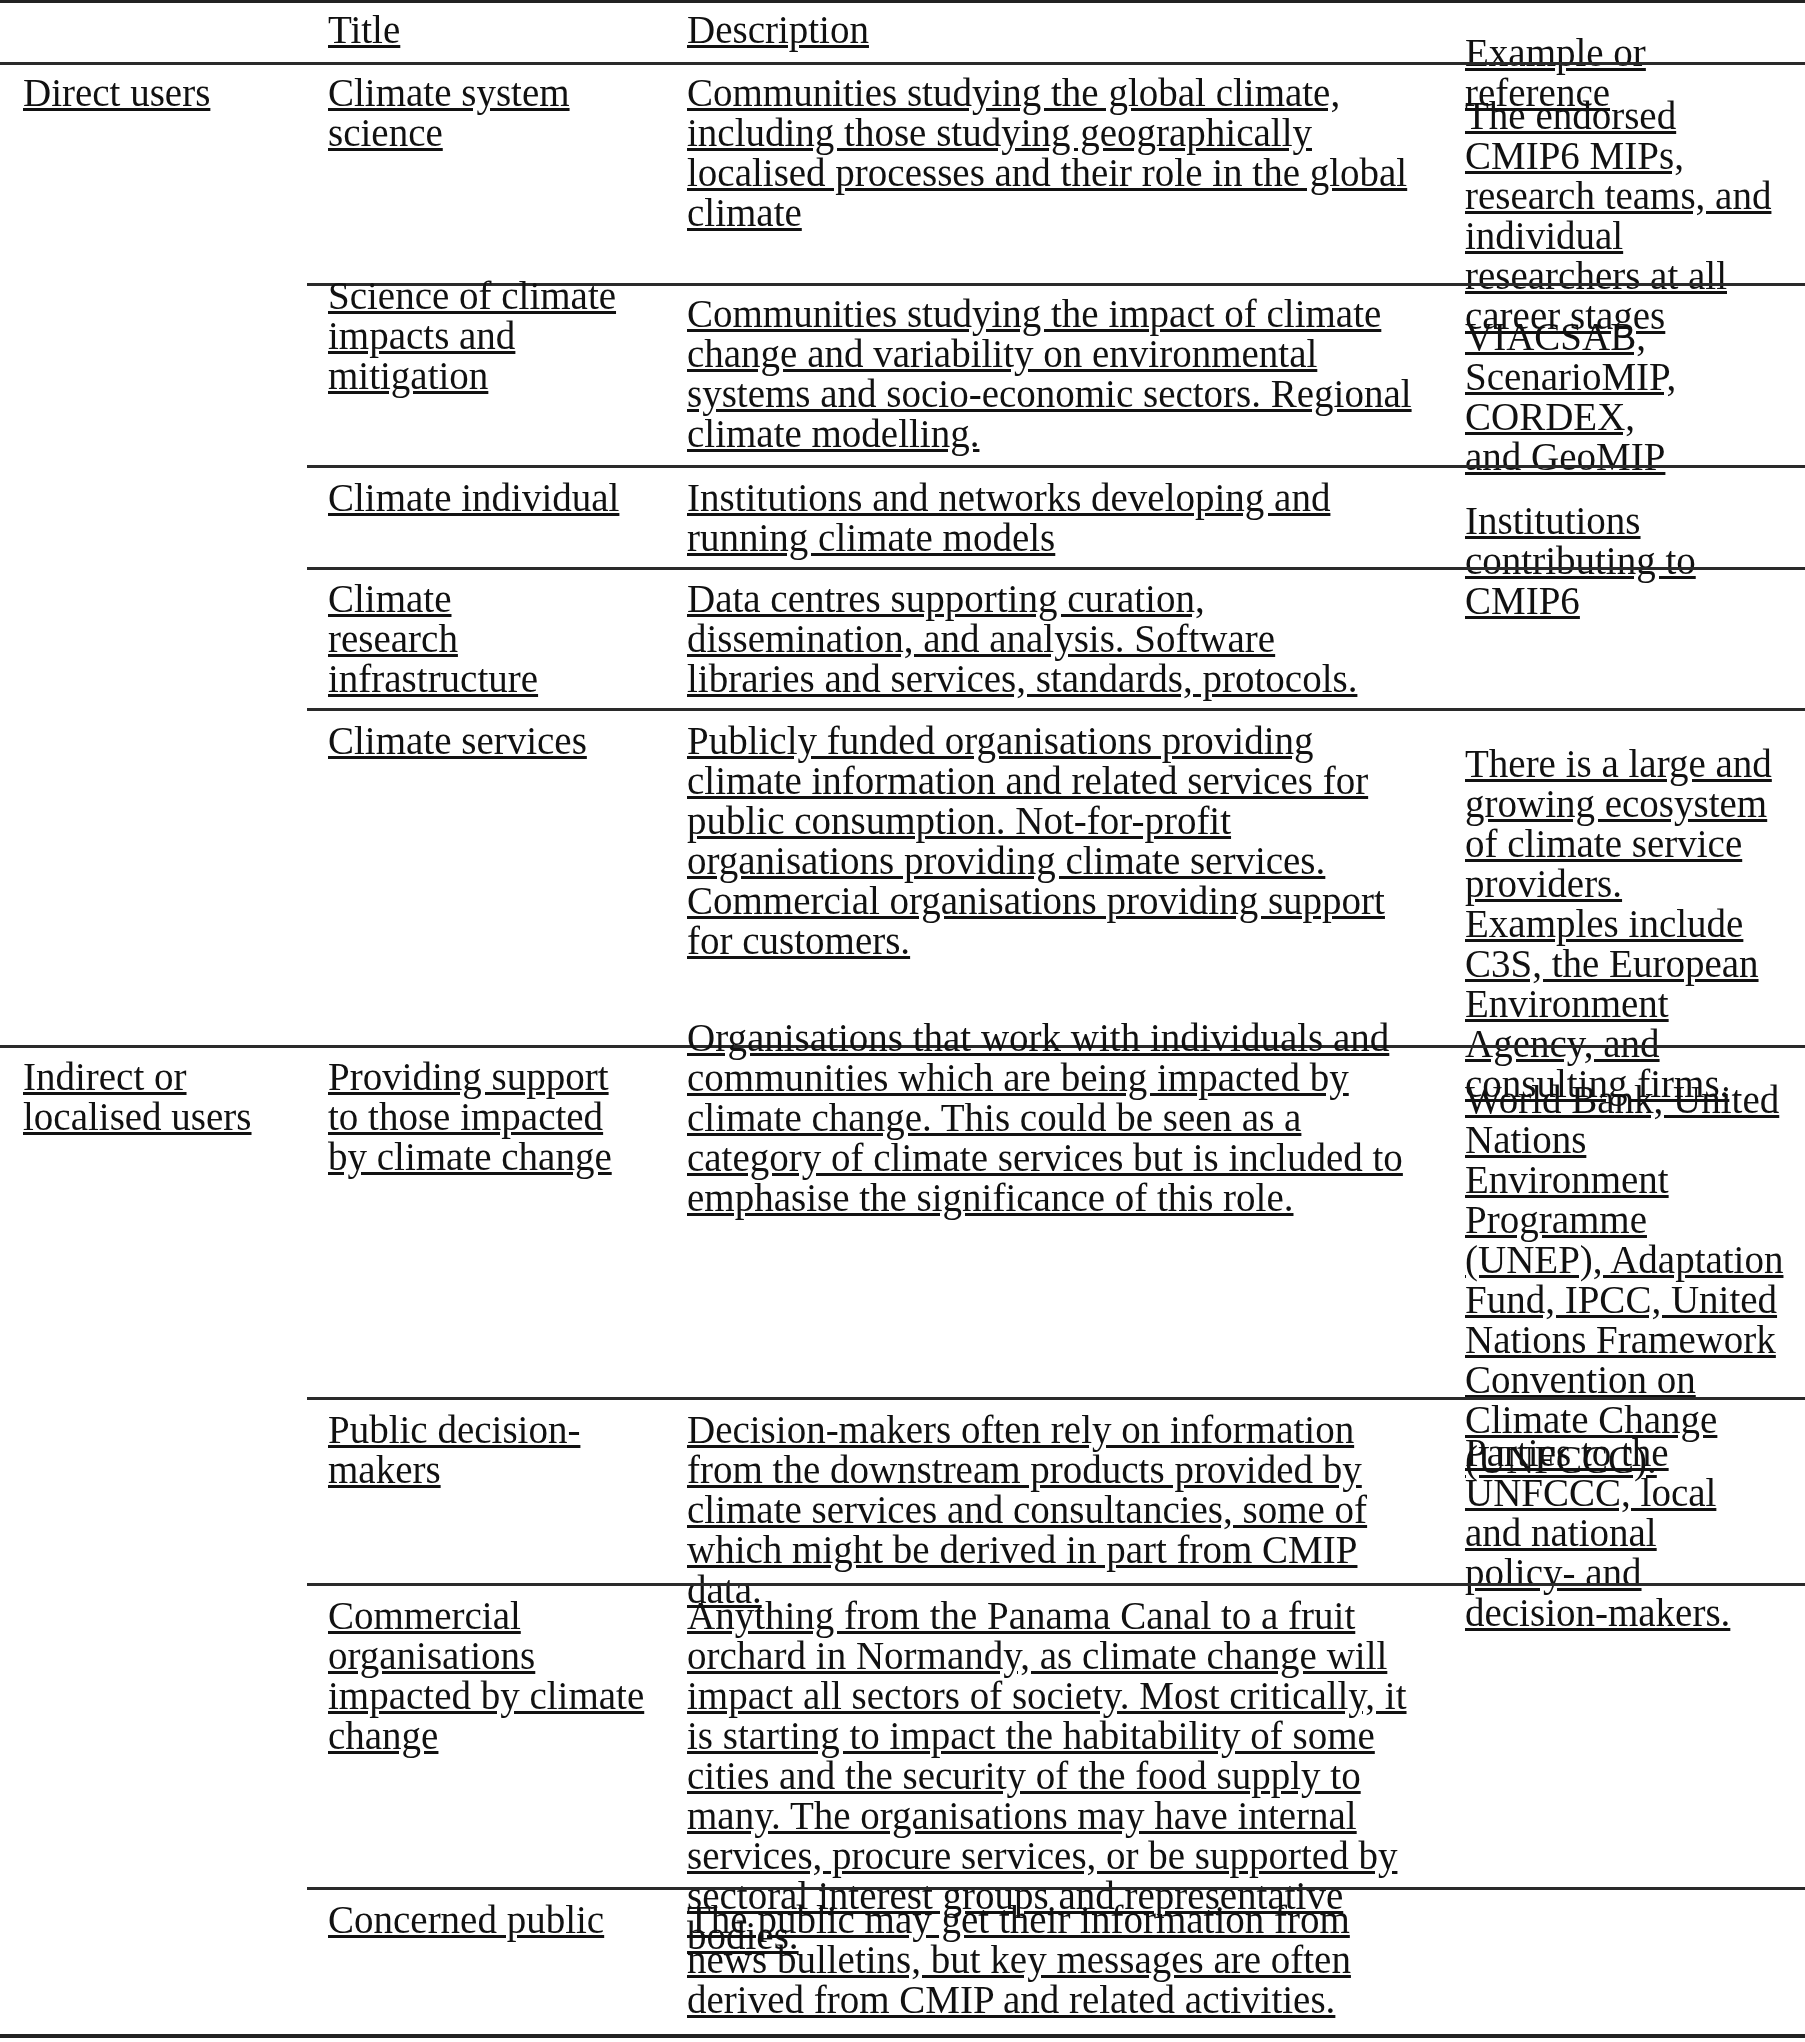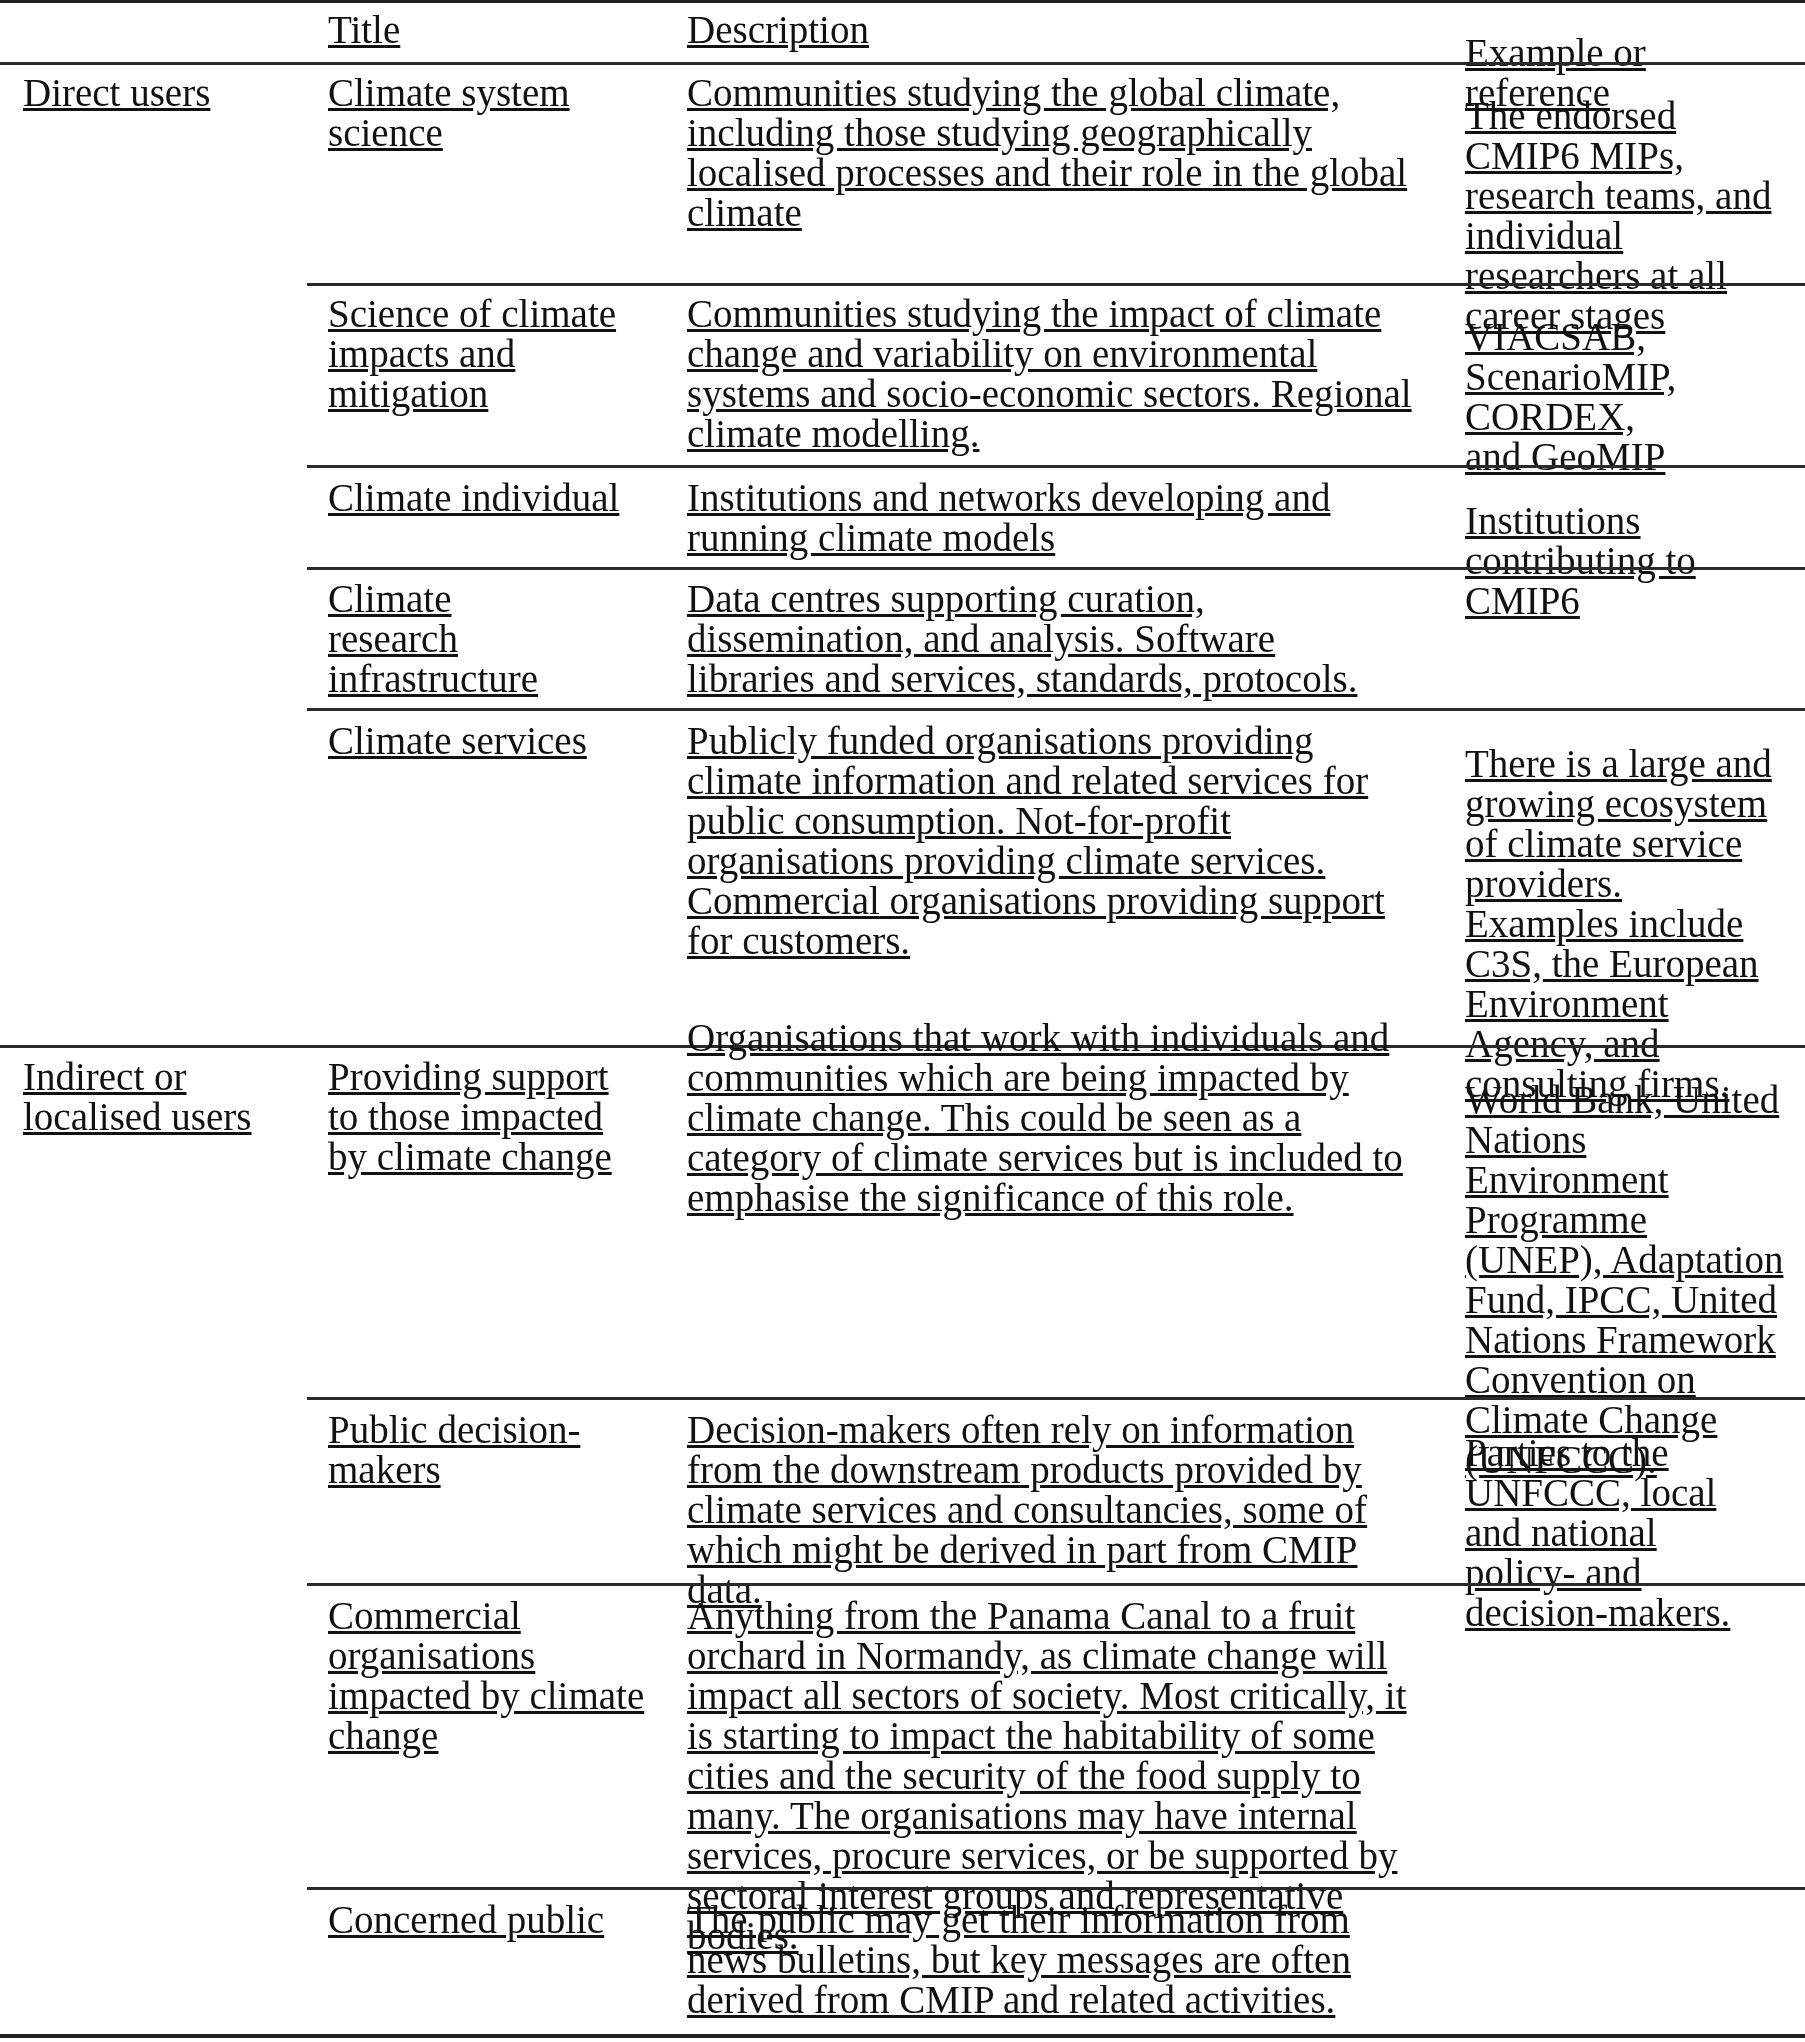--- a/index.html
+++ b/index.html
@@ -33,21 +33,21 @@
 <div class="cell c1" style="top:73px">Direct users</div>
 
 <div>
   <div class="cell c2" style="top:73px; width:314px">Climate system science</div>
   <div class="cell c3" style="top:73px; width:734px">Communities studying the global climate, including those studying geographically localised processes and their role in the global climate</div>
   <div class="cell c4" style="top:73px; width:323px">The endorsed CMIP6 MIPs, research teams, and individual researchers at all career stages</div>
 </div>
 <div class="rule inner" style="top:283px"></div>
 
 <div>
-  <div class="cell c2" style="top:294px; width:314px">Science of climate impacts and mitigation</div>
+  <div class="cell c2" style="top:276px; width:314px">Science of climate impacts and mitigation</div>
   <div class="cell c3" style="top:294px; width:734px">Communities studying the impact of climate change and variability on environmental systems and socio-economic sectors. Regional climate modelling.</div>
   <div class="cell c4" style="top:294px; width:227px">VIACSAB, ScenarioMIP, CORDEX, and GeoMIP</div>
 </div>
 <div class="rule inner" style="top:465px"></div>
 
 <div>
   <div class="cell c2" style="top:478px; width:314px">Climate individual</div>
   <div class="cell c3" style="top:478px; width:699px">Institutions and networks developing and running climate models</div>
   <div class="cell c4" style="top:478px; width:314px">Institutions contributing to CMIP6</div>
 </div>

